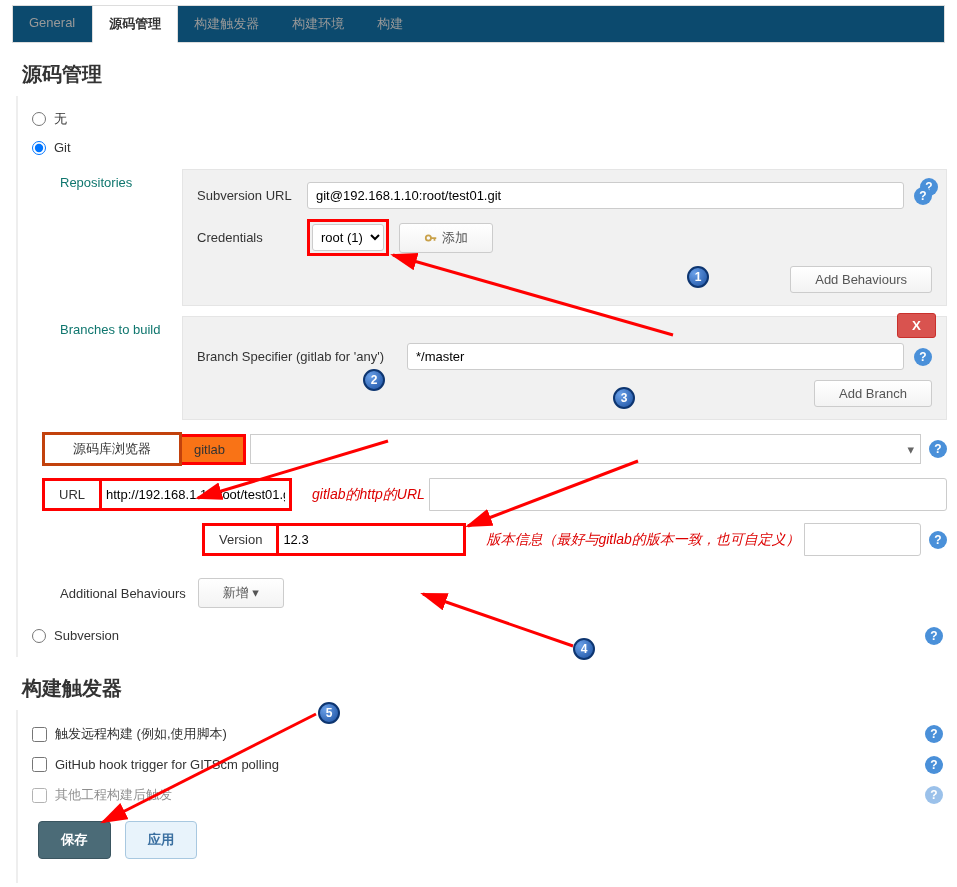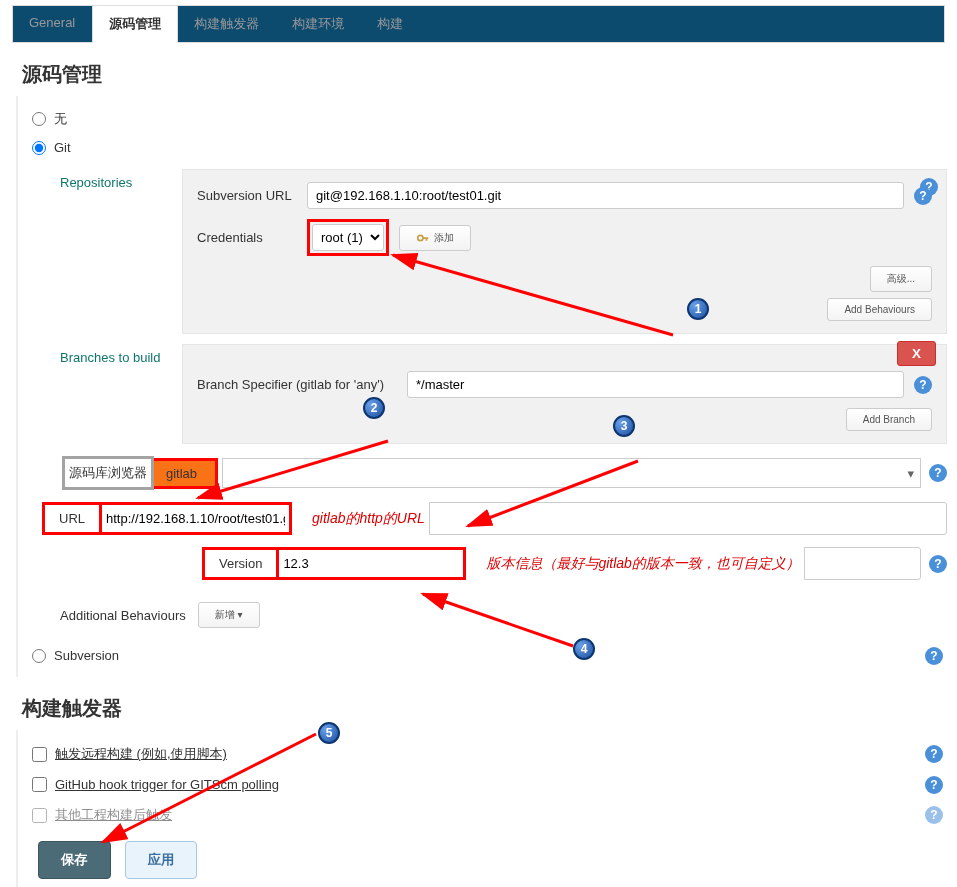--- a/index.html
+++ b/index.html
@@ -13,39 +13,39 @@
 .radio-row input { width: 14px; height: 14px; }
 .git-section { margin-top: 8px; }
 .field-row { display: flex; align-items: flex-start; margin-bottom: 10px; position: relative; }
 .field-label { width: 140px; padding-top: 6px; color: #0f766e; flex-shrink: 0; padding-left: 18px; }
 .field-body { flex: 1; background: #f1f1f1; border: 1px solid #e5e5e5; padding: 12px 14px; position: relative; }
 .inner-row { display: flex; align-items: center; gap: 10px; margin-bottom: 10px; position: relative; }
 .inner-label { width: 100px; flex-shrink: 0; color: #333; }
 .inner-label-wide { width: 200px; flex-shrink: 0; color: #333; }
 .text-input { flex: 1; padding: 5px 8px; border: 1px solid #ccc; border-radius: 3px; font-size: 13px; background: #fff; }
 select.text-input { max-width: 80px; padding: 4px; }
-.btn { padding: 5px 16px; border: 1px solid #ccc; background: linear-gradient(#fff,#f3f3f3); border-radius: 3px; cursor: pointer; font-size: 10px; color: #555; text-align: right; }
+.btn { padding: 5px 24px; border: 1px solid #ccc; background: linear-gradient(#fff,#f3f3f3); border-radius: 3px; cursor: pointer; font-size: 13px; color: #555; text-align: right; }
 .btn-add-cred { display: inline-flex; align-items: center; gap: 4px; }
 .key-icon { width: 14px; height: 14px; display: inline-block; }
 .btn-row-right { display: flex; justify-content: flex-end; gap: 8px; margin-top: 6px; }
 .del-btn { background: #d9534f; color: #fff; border: 1px solid #c9302c; padding: 4px 14px; border-radius: 3px; cursor: pointer; font-weight: bold; }
 .help-icon { width: 18px; height: 18px; border-radius: 50%; background: #4a90d9; color: #fff; display: inline-flex; align-items: center; justify-content: center; font-size: 12px; font-weight: bold; cursor: pointer; flex-shrink: 0; }
 .help-corner { position: absolute; right: 8px; top: 8px; }
 .browser-row { display: flex; align-items: center; gap: 0; margin: 12px 0 8px; }
-.browser-label-box { border: 3px solid #a3a3a3; padding: 5px 4px; background: #fff; font-size: 13px; margin-left: 20px; }
+.browser-label-box { border: 3px solid #c2410c; padding: 5px 28px; background: #fff; font-size: 13px; }
 .browser-val-box { border: 3px solid red; border-left: none; padding: 5px 18px 5px 12px; background: #f97316; }
 .browser-dd { flex: 1; height: 30px; border: 1px solid #ccc; background: #fff; display: flex; align-items: center; justify-content: flex-end; padding-right: 6px; margin-left: 4px; color: #666; }
 .url-row, .ver-row { display: flex; align-items: stretch; margin: 12px 0; }
 .boxed-label { border: 3px solid red; padding: 6px 14px; background: #fff; min-width: 60px; display: flex; align-items: center; }
 .boxed-input { border: 3px solid red; border-left: none; padding: 4px; background: #fff; display: flex; align-items: center; min-width: 190px; }
 .boxed-input input { border: none; outline: none; font-size: 13px; width: 100%; }
 .annot { color: #d00; font-style: italic; margin-left: 20px; display: flex; align-items: center; font-size: 14px; }
 .rest-input { flex: 1; border: 1px solid #ccc; background: #fff; margin-left: 4px; border-radius: 0 3px 3px 0; }
 .add-beh-row { display: flex; align-items: center; gap: 12px; padding: 10px 0 10px 18px; }
-.trigger-section .check-row { display: flex; align-items: center; gap: 8px; padding: 7px 0; position: relative; text-decoration: underline; }
+.trigger-section .check-row { display: flex; align-items: center; gap: 8px; padding: 7px 0; position: relative; }
 .trigger-section .check-row input { width: 15px; height: 15px; }
 .footer-btns { display: flex; gap: 14px; padding: 10px 0 16px 6px; }
 .btn-save { background: #4b6b77; color: #fff; border: 1px solid #3a5560; padding: 9px 22px; border-radius: 4px; font-weight: bold; cursor: pointer; }
 .btn-apply { background: #e8f3fb; color: #3a6fa0; border: 1px solid #a8c8e0; padding: 9px 22px; border-radius: 4px; font-weight: bold; cursor: pointer; }
 .red-box-cred { border: 3px solid red; padding: 2px; display: inline-block; }
 .callout-badge { position: absolute; width: 22px; height: 22px; border-radius: 50%; background: radial-gradient(circle at 30% 30%, #6aa0e8, #1a4fa0); color: #fff; font-weight: bold; font-size: 12px; display: flex; align-items: center; justify-content: center; border: 2px solid #0d3570; z-index: 50; }
 svg.arrow { position: absolute; pointer-events: none; z-index: 40; }
 .rel { position: relative; }
 </style>
 </head>
@@ -91,23 +91,20 @@
             </select>
           </span>
           <button class="btn btn-add-cred">
             <svg class="key-icon" viewBox="0 0 16 16">
                 <circle cx="5" cy="8" r="3" fill="none" stroke="#c9a14a" stroke-width="2"></circle>
                 <path d="M8 8h6M12 8v3" stroke="#c9a14a" stroke-width="2" fill="none"></path>
               </svg>
             <span>添加</span>
           </button>
         </div>
-        <div class="btn-row-right">
-          <button class="btn">高级...</button>
-        </div>
         <div class="btn-row-right rel">
           <span class="callout-badge" style="left:490px; top:0;">1</span>
           <button class="btn">Add Behaviours</button>
         </div>
 
         <svg class="arrow" style="left:200px; top:75px; width:300px; height:100px;" viewBox="0 0 300 100">
             <defs>
               <marker id="ah1" markerWidth="10" markerHeight="10" refX="8" refY="3" orient="auto">
                 <path d="M0,0 L0,6 L9,3 z" fill="red"></path>
               </marker>

